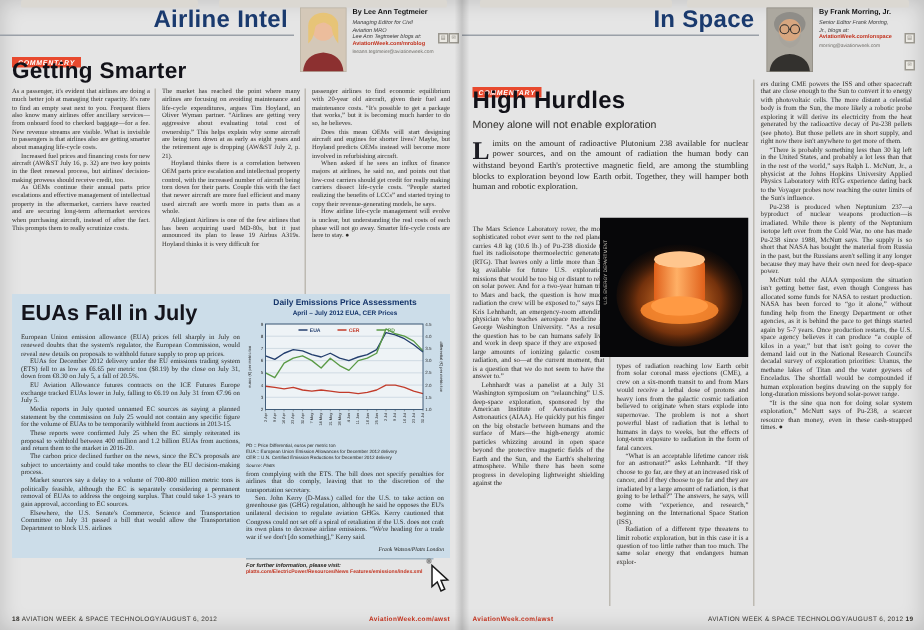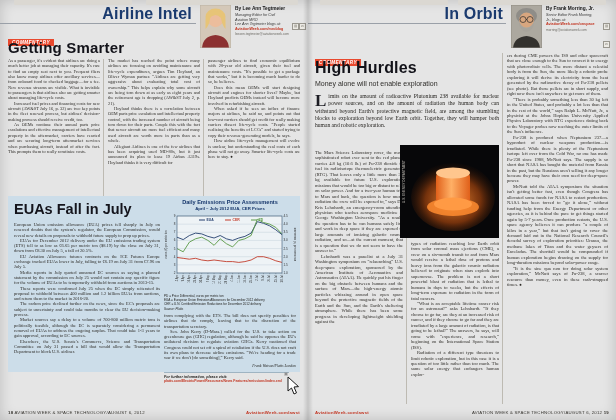--- a/index.html
+++ b/index.html
@@ -212,21 +212,21 @@
 
     <div class="abs footer" style="left:8px;top:410px;width:292px">
       <span style="font-weight:bold">18</span>
       <span>AVIATION WEEK &amp; SPACE TECHNOLOGY/AUGUST 6, 2012</span>
       <span class="red" style="float:right">AviationWeek.com/awst</span>
     </div>
   </div>
 
   <div class="abs" style="left:308px;top:0;width:308px;height:420px">
 
-    <div class="abs page-title" style="left:120px;top:5px;width:75px">In Orbit</div>
+    <div class="abs page-title" style="left:120px;top:5px;width:75px">In Space</div>
     <div class="abs rule" style="left:0;top:23px;width:198px"></div>
 
     <svg class="abs" style="left:203px;top:5px" width="31" height="43" viewBox="0 0 31 43">
       <rect width="31" height="43" fill="#aca89f"></rect>
       <ellipse cx="15.5" cy="11" rx="10.5" ry="8" fill="#8f8d88"></ellipse>
       <circle cx="15.5" cy="15" r="7.4" fill="#d8a67f"></circle>
       <path d="M8,17 Q15.5,30 23,17 Q23,25 15.5,27 Q8,25 8,17 Z" fill="#a8a49c"></path>
       <circle cx="12" cy="14.5" r="3" fill="none" stroke="#2a2a2a" stroke-width="0.7"></circle>
       <circle cx="19" cy="14.5" r="3" fill="none" stroke="#2a2a2a" stroke-width="0.7"></circle>
       <line x1="15" y1="14.5" x2="16" y2="14.5" stroke="#2a2a2a" stroke-width="0.7"></line>

